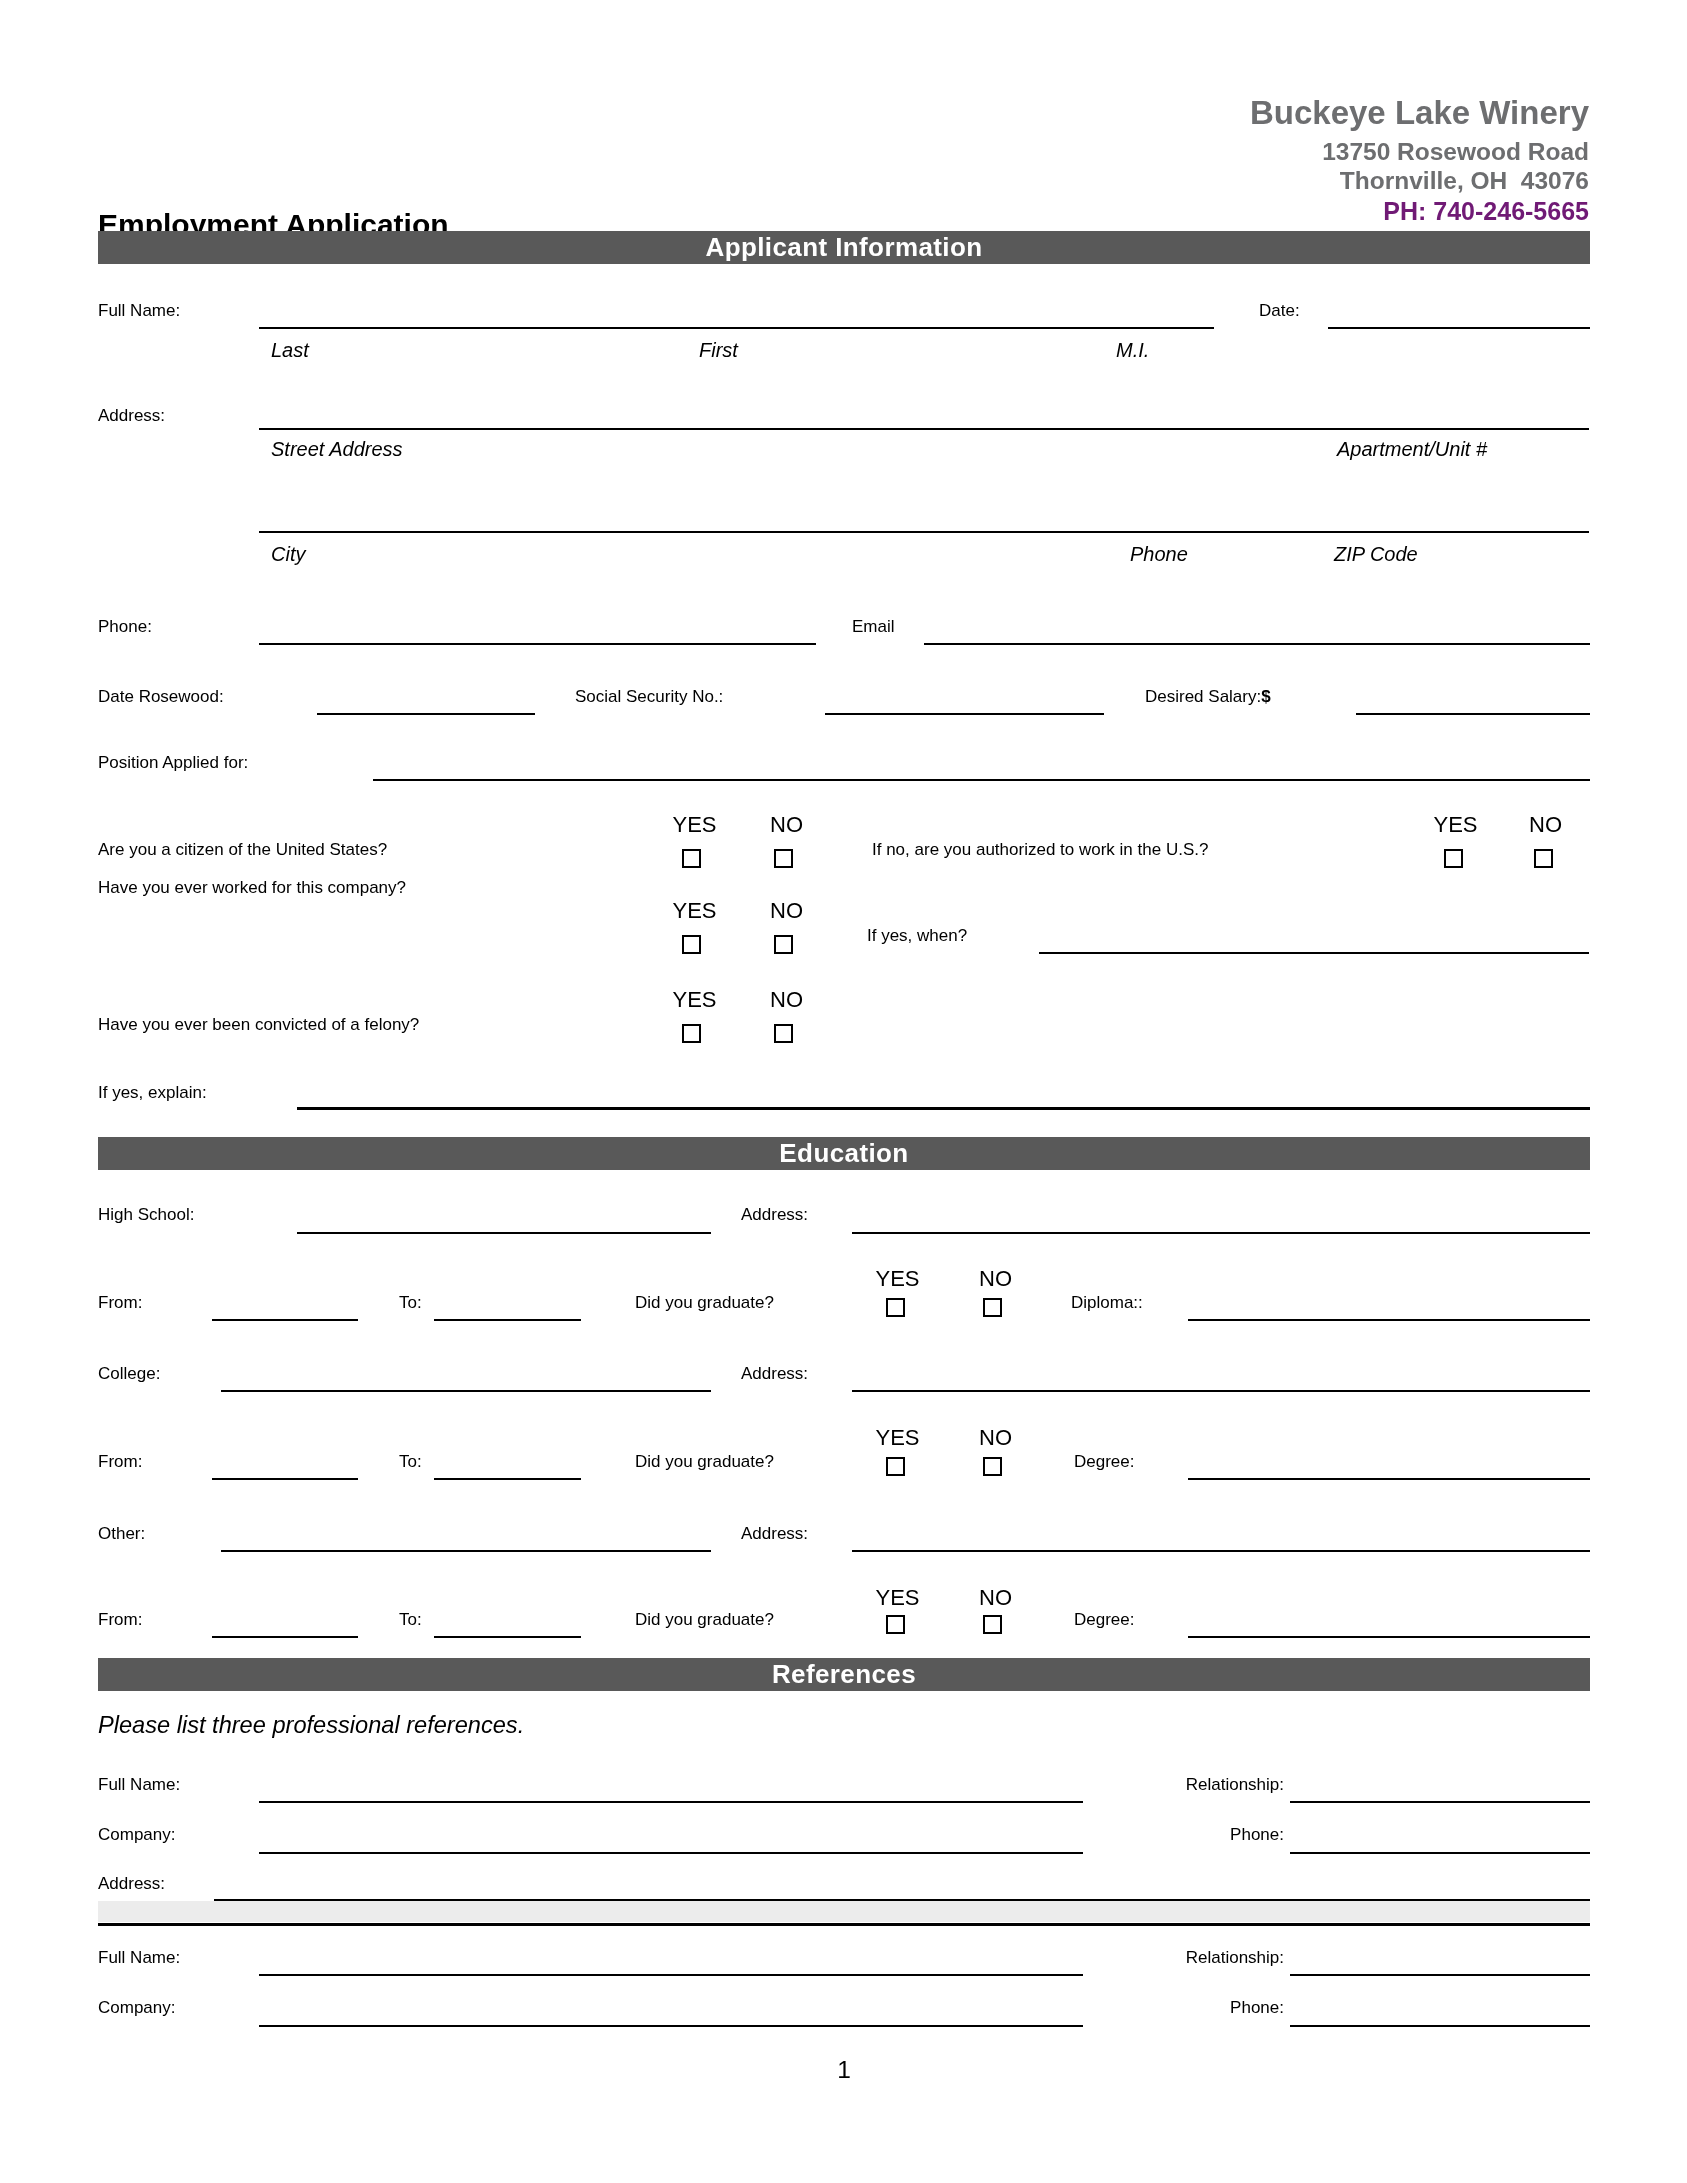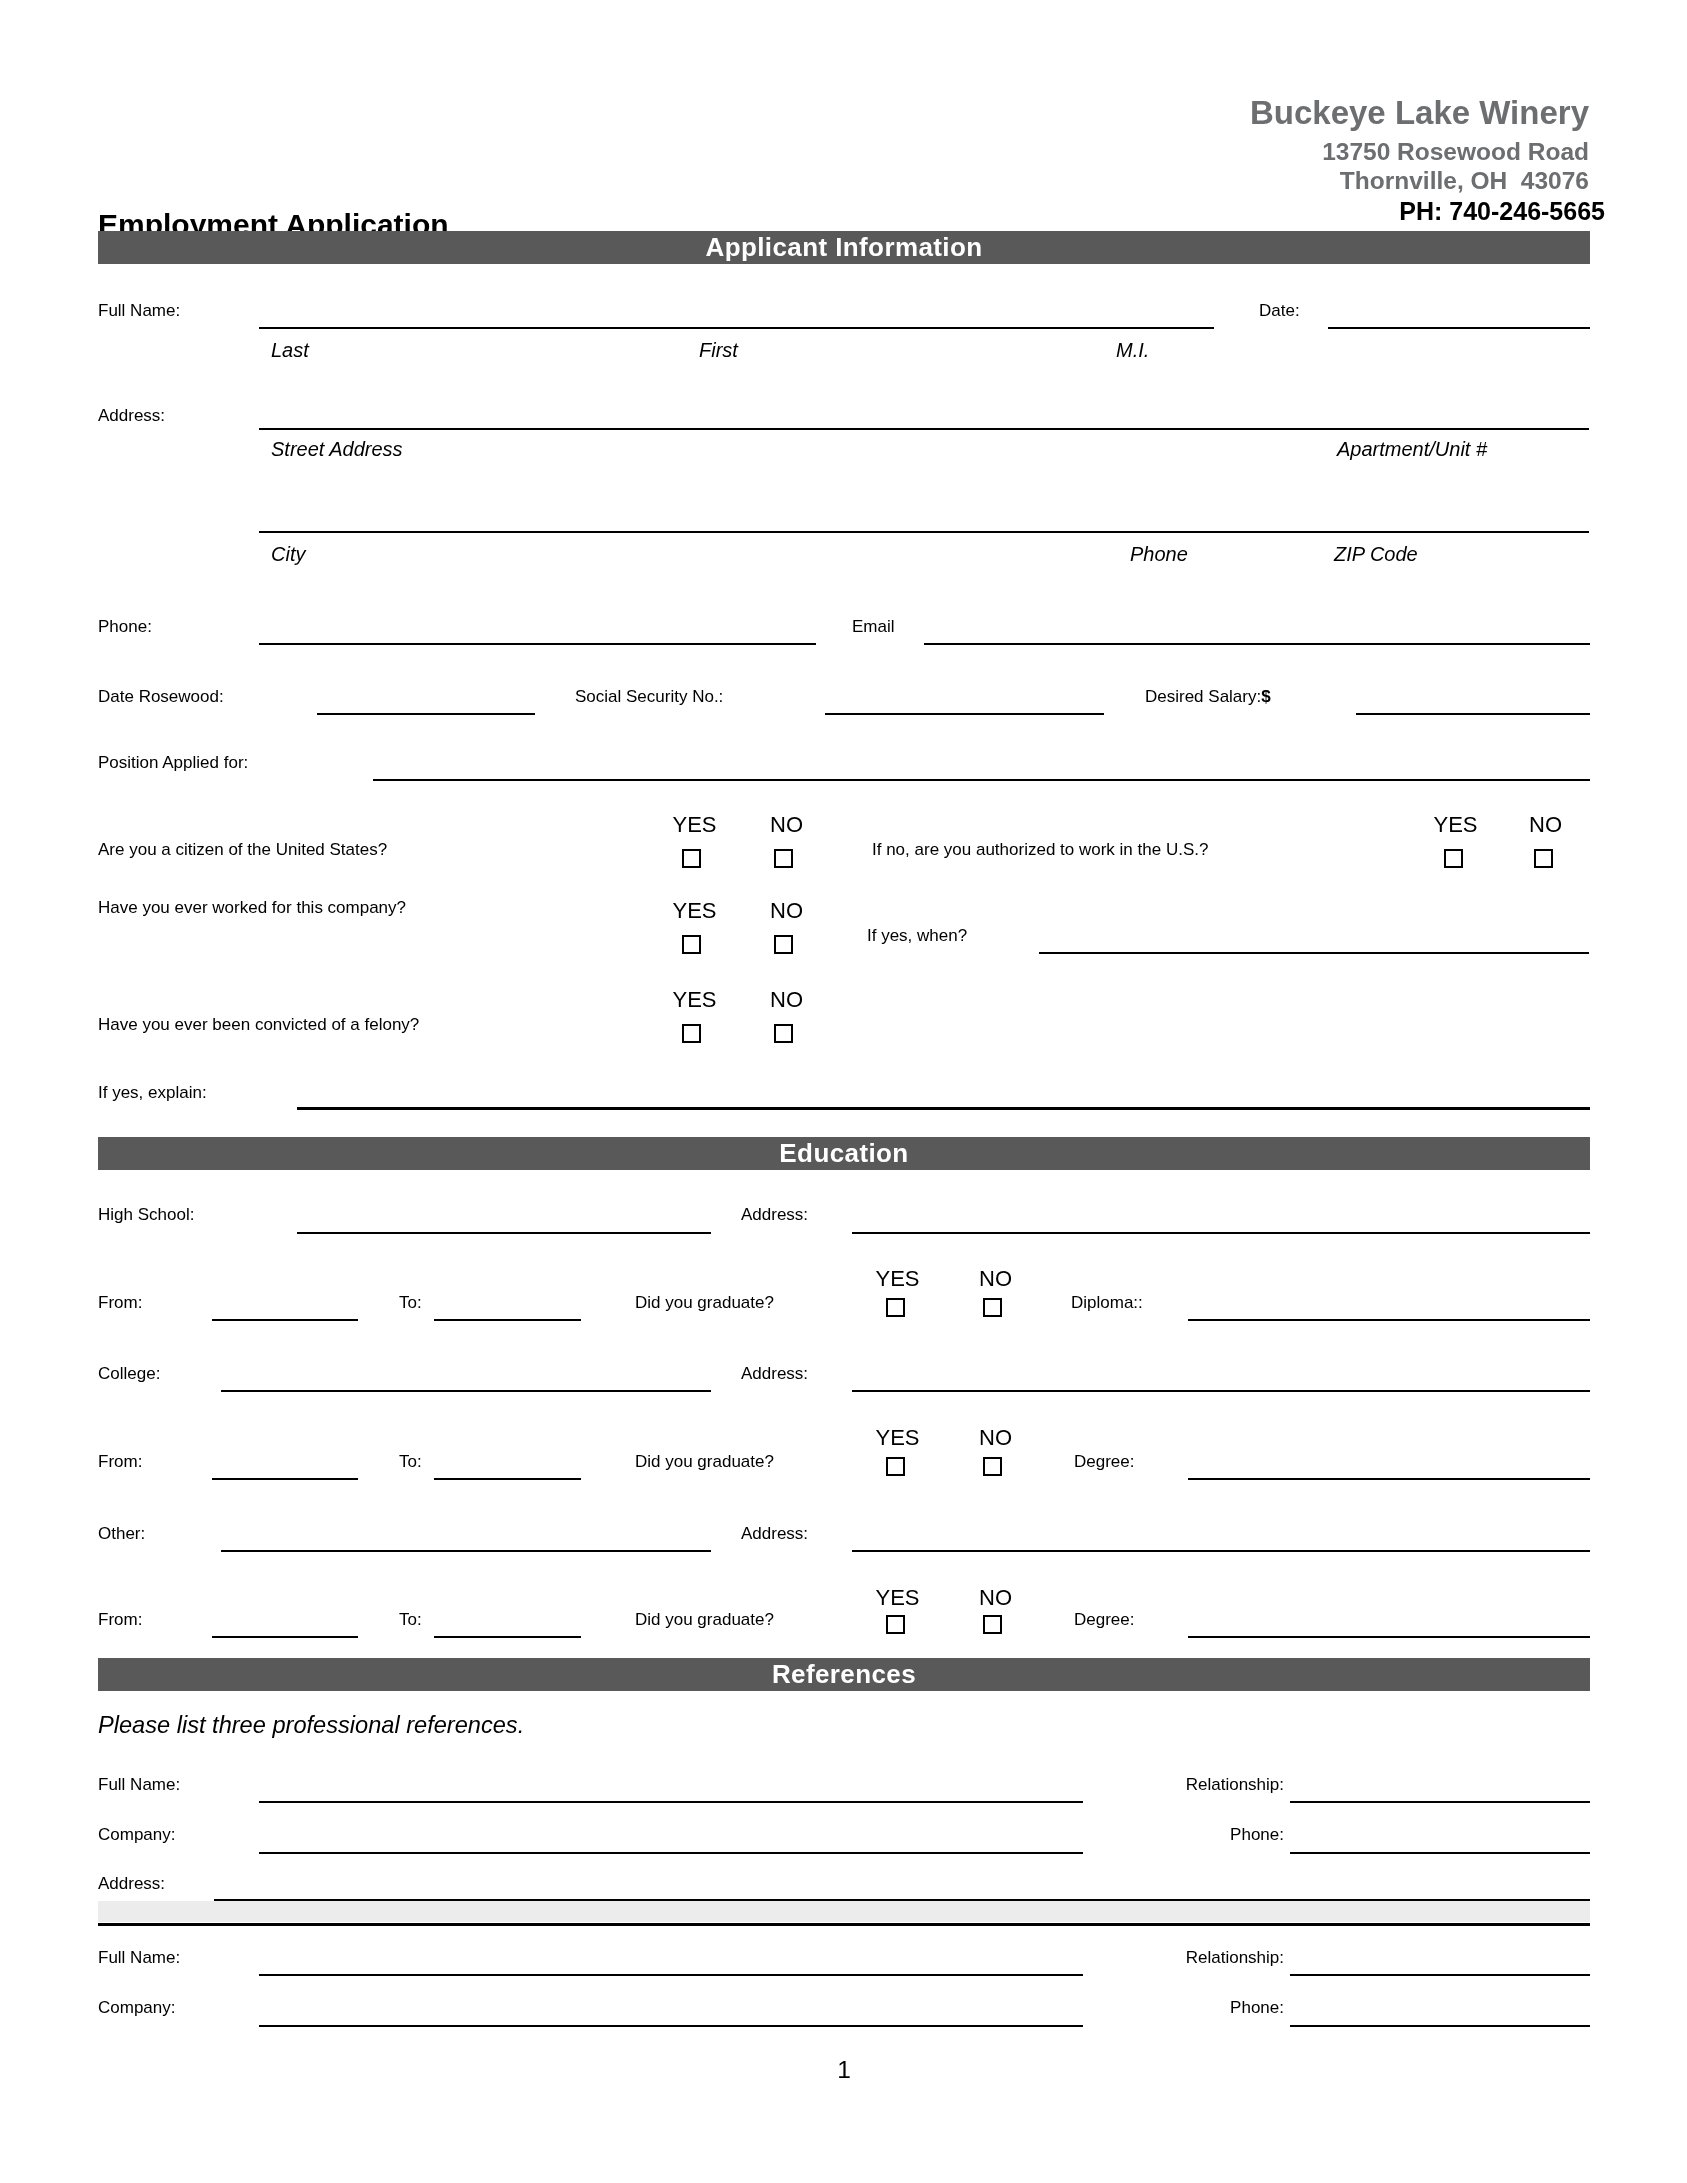--- a/index.html
+++ b/index.html
@@ -20,21 +20,21 @@
   .line.th { height: 2.6px; }
   .cb { position: absolute; width: 19px; height: 19px; border: 2.6px solid #000; background: #fff; }
   .bar {
     position: absolute; left: 98px; width: 1492px; height: 33px;
     background: var(--bar, #595959);
     color: #fff; font-size: 26px; font-weight: bold;
     text-align: center; line-height: 33px; letter-spacing: 0.4px;
   }
   .hdr-name { position: absolute; right: 98px; top: 94px; font-size: 33px; font-weight: bold; color: var(--hdr, #6d6e70); white-space: pre; }
   .hdr-addr { position: absolute; right: 98px; font-size: 24.5px; font-weight: bold; color: var(--hdr, #6d6e70); white-space: pre; }
-  .hdr-ph   { position: absolute; right: 82px; top: 197px; font-size: 25px; font-weight: bold; color: #000000; white-space: pre; }
+  .hdr-ph   { position: absolute; right: 98px; top: 197px; font-size: 25px; font-weight: bold; color: #701a75; white-space: pre; }
   .title { position: absolute; left: 98px; top: 192px; font-size: 30px; font-weight: bold; margin-top: 16px; }
   .intro { position: absolute; left: 98px; top: 1712px; font-size: 23.6px; font-style: italic; }
   .pageno { position: absolute; left: 818px; top: 2056px; width: 52px; text-align: center; font-size: 24.5px; }
   .shade { position: absolute; background: #ececec; }
   .bold { font-weight: bold; }
   .r { text-align: right; }
 </style>
 </head>
 <body>
 
@@ -86,21 +86,21 @@
   <div class="yn" style="left:1515px; top:812px">NO</div>
   <div class="lbl" style="left:98px; top:840px">Are you a citizen of the United States?</div>
   <div class="cb" style="left:682px; top:849px"></div>
   <div class="cb" style="left:774px; top:849px"></div>
   <div class="lbl" style="left:872px; top:840px">If no, are you authorized to work in the U.S.?</div>
   <div class="cb" style="left:1444px; top:849px"></div>
   <div class="cb" style="left:1534px; top:849px"></div>
 
   <div class="yn" style="left:664px; top:898px">YES</div>
   <div class="yn" style="left:756px; top:898px">NO</div>
-  <div class="lbl" style="left:98px; top:898px">Have you ever worked for this company?</div>
+  <div class="lbl" style="left:98px; top:878px">Have you ever worked for this company?</div>
   <div class="cb" style="left:682px; top:935px"></div>
   <div class="cb" style="left:774px; top:935px"></div>
   <div class="lbl" style="left:867px; top:926px">If yes, when?</div>
   <div class="line" style="left:1039px; top:952px; width:550px"></div>
 
   <div class="yn" style="left:664px; top:987px">YES</div>
   <div class="yn" style="left:756px; top:987px">NO</div>
   <div class="lbl" style="left:98px; top:1015px">Have you ever been convicted of a felony?</div>
   <div class="cb" style="left:682px; top:1024px"></div>
   <div class="cb" style="left:774px; top:1024px"></div>

